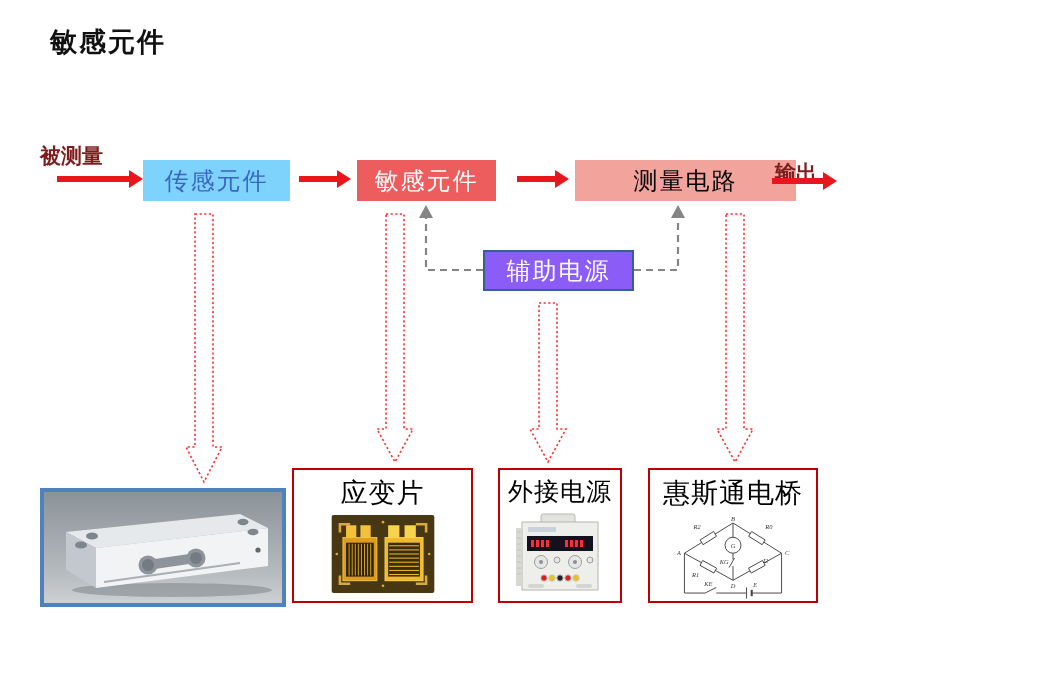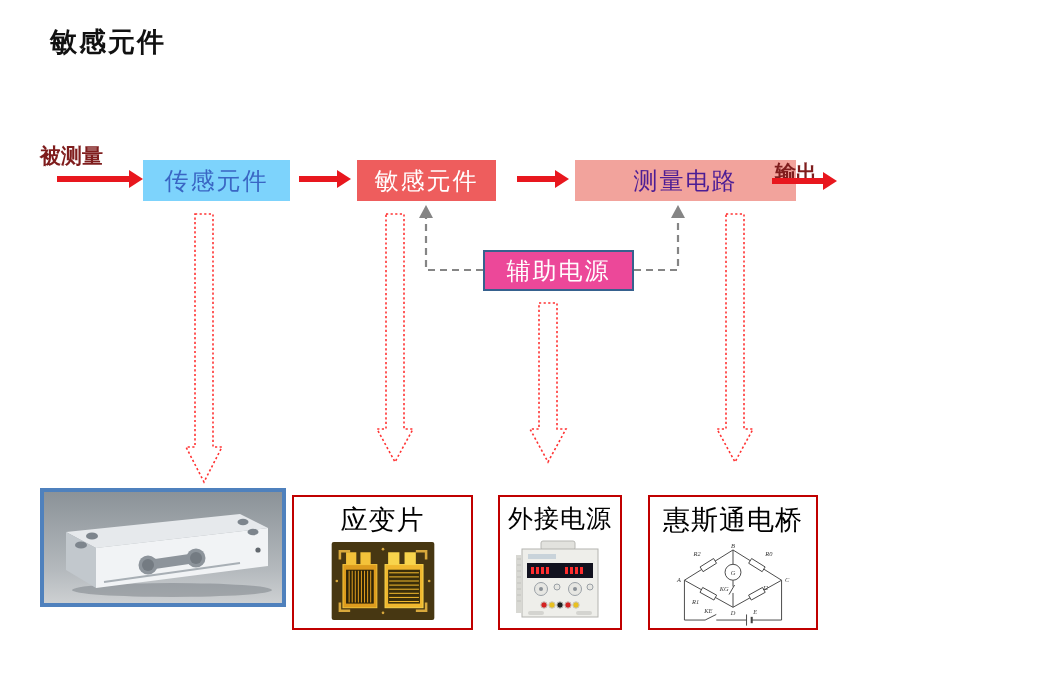--- a/index.html
+++ b/index.html
@@ -14,23 +14,23 @@
   .io-label{font-size:21px;font-weight:bold;color:#7f1d1d;}
   #input-label{left:40px;top:142px;}
   #output-label{left:775px;top:159px;}
   
   .flow-box{
     display:flex;align-items:center;justify-content:center;
     height:41px;font-size:24px;letter-spacing:2px;box-sizing:border-box;
   }
   #box-sensing{left:143px;top:160px;width:147px;background:#7dd3fc;color:#3a66c4;}
   #box-sensitive{left:357px;top:160px;width:139px;background:#ee5d5d;color:#ffffff;}
-  #box-circuit{left:575px;top:160px;width:221px;background:#f2a39c;color:#4c1d95;}
+  #box-circuit{left:575px;top:160px;width:221px;background:#f2a39c;color:#000000;}
   #box-aux{
-    left:483px;top:250px;width:151px;background:#ec4899;color:#ffffff;
+    left:483px;top:250px;width:151px;background:#8b5cf6;color:#ffffff;
     border:2px solid #36618e;
   }
   
   .harrow{display:flex;align-items:center;height:18px;}
   .harrow .shaft{flex:1;height:6px;background:#e8171e;}
   .harrow .head{
     width:0;height:0;border-left:14px solid #e8171e;
     border-top:9px solid transparent;border-bottom:9px solid transparent;
   }
   #arrow-input{left:57px;top:170px;width:86px;}
@@ -41,21 +41,21 @@
   #overlay{left:0;top:0;pointer-events:none;}
   
   #load-cell{
     left:40px;top:488px;width:246px;height:119px;box-sizing:border-box;
     border:4px solid #4f81bd;background:#9aa0a6;
   }
   #load-cell svg{display:block;width:100%;height:100%;}
   
   .card{
     box-sizing:border-box;border:2px solid #c00000;background:#ffffff;
-    display:flex;flex-direction:column;align-items:center;margin-top:27px;
+    display:flex;flex-direction:column;align-items:center;
   }
   #card-strain{left:292px;top:468px;width:181px;height:135px;}
   #card-power{left:498px;top:468px;width:124px;height:135px;}
   #card-bridge{left:648px;top:468px;width:170px;height:135px;}
   .card-title{margin-top:5px;font-size:27px;color:#000;letter-spacing:1px;white-space:nowrap;}
   #card-power .card-title{font-size:25px;}
   .card-img{margin-top:4px;}
 </style>
 </head>
 <body>

